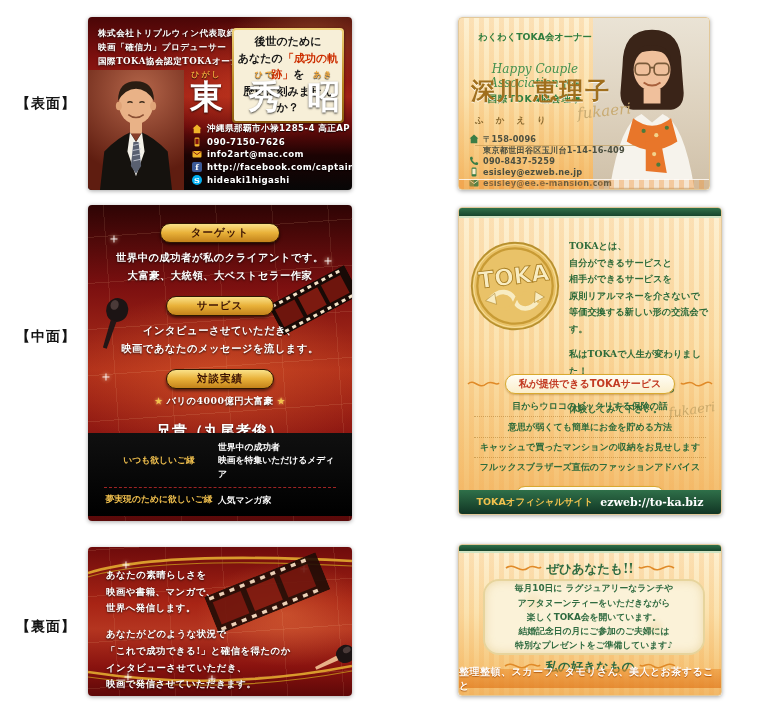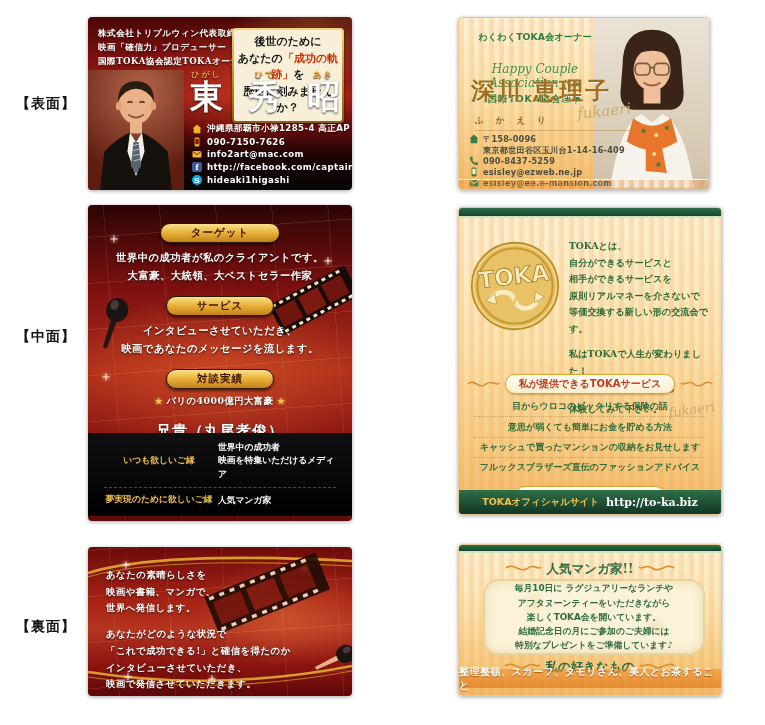--- a/index.html
+++ b/index.html
@@ -95,21 +95,21 @@
   .fr-photo { position:absolute; right:0; top:0; width:116px; height:100%;
     background:linear-gradient(180deg,#eae3d5 0%,#ddd1bd 55%,#cfc0a8 100%); }
   .fr-photo svg { width:100%; height:100%; display:block; }
   .fr-head { position:absolute; left:0; top:13px; width:152px; text-align:center; color:#2f7d3f; }
   .fr-head .l1 { font-size:9.3px; font-weight:bold; }
   .fr-head .l2 { font-size:12px; font-style:italic; font-family:"DejaVu Serif","Liberation Serif",serif; color:#43904f; margin-top:18px; }
   .fr-head .l2 b { font-style:normal; font-family:"DejaVu Sans",sans-serif; font-size:9px; color:#2f7d3f; }
   .fr-head .l3 { font-size:9.3px; font-weight:bold; margin-top:2px; letter-spacing:1px; }
   .fr-name { position:absolute; left:12px; top:57px; font-size:24px; font-weight:bold; color:#a06f1d;
     letter-spacing:2px; text-shadow:0 1px 0 rgba(255,255,255,.8); }
-  .fr-kana-row { position:absolute; left:16px; top:90px; width:160px; border-bottom:1px solid rgba(185,145,75,.55); padding-bottom:3px; }
+  .fr-kana-row { position:absolute; left:16px; top:90px; width:160px; border-bottom:1px solid rgba(185,145,75,.55); padding-bottom:18px; }
   .fr-kana { font-size:8.5px; color:#8a6a30; font-weight:bold; letter-spacing:12px; }
   .fr-sign { position:absolute; left:118px; top:84px; font-size:15px; font-style:italic; color:#c9ab72;
     font-family:"DejaVu Serif","Liberation Serif",serif; transform:rotate(-6deg); }
   .fr-contacts { position:absolute; left:10px; top:116px; }
   .fr-contacts .c-row { height:10.8px; gap:4px; }
   .fr-contacts .txt { color:#4b4f40; font-size:8.2px; font-weight:bold; letter-spacing:.2px; white-space:nowrap; text-shadow:none; }
   .fr-bottom-band { position:absolute; left:0; right:0; bottom:0; height:10px;
     background:repeating-linear-gradient(90deg, rgba(240,150,60,.45) 0 5px, rgba(240,150,60,.15) 5px 10px);
     border-top:1px solid rgba(255,255,255,.8); }
 
@@ -467,21 +467,21 @@
         <span class="pill">私が欲しいTOKAサービス</span>
         <span class="flourish"><svg width="34" height="12" viewBox="0 0 34 12">
               <path d="M32 6 C26 0 21 12 14 6 C8 1 4 9 1 5" stroke="#e08a28" stroke-width="1.6" fill="none"></path>
             </svg></span>
       </div>
       <div class="want-line">美人のお友達を紹介してください</div>
     </div>
 
     <div class="ir-footer">
       <span class="lab">TOKAオフィシャルサイト</span>
-      <span class="url">http://to-ka.biz</span>
+      <span class="url">ezweb://to-ka.biz</span>
     </div>
   </div>
 
   <div class="card grid" id="card-bl">
     <svg class="swoosh" style="top:0; height:34px;" viewBox="0 0 264 34" preserveAspectRatio="none">
       <path d="M0 26 Q 70 4 264 14" stroke="#d99b2c" stroke-width="2.6" fill="none"></path>
       <path d="M0 30 Q 70 9 264 19" stroke="#b97c18" stroke-width="1.2" fill="none"></path>
     </svg>
     <svg class="swoosh" style="bottom:0; height:34px;" viewBox="0 0 264 34" preserveAspectRatio="none">
       <path d="M0 10 Q 130 30 264 4" stroke="#d99b2c" stroke-width="2.6" fill="none"></path>
@@ -545,21 +545,21 @@
     </div>
   </div>
 
   <div class="card stripe-bg" id="card-br">
     <div class="green-bar-top" style="height:8px;"></div>
 
     <div class="br-h br-h1">
       <span class="flourish"><svg width="38" height="12" viewBox="0 0 38 12">
             <path d="M2 6 C10 0 16 12 24 6 C30 1 34 9 37 5" stroke="#e08a28" stroke-width="1.6" fill="none"></path>
           </svg></span>
-      <span>人気マンガ家!!</span>
+      <span>ぜひあなたも!!</span>
       <span class="flourish"><svg width="38" height="12" viewBox="0 0 38 12">
             <path d="M36 6 C28 0 22 12 14 6 C8 1 4 9 1 5" stroke="#e08a28" stroke-width="1.6" fill="none"></path>
           </svg></span>
     </div>
 
     <div class="br-box">
       <div>毎月10日に ラグジュアリーなランチや</div>
       <div>アフタヌーンティーをいただきながら</div>
       <div>楽しくTOKA会を開いています。</div>
       <div>結婚記念日の月にご参加のご夫婦には</div>

